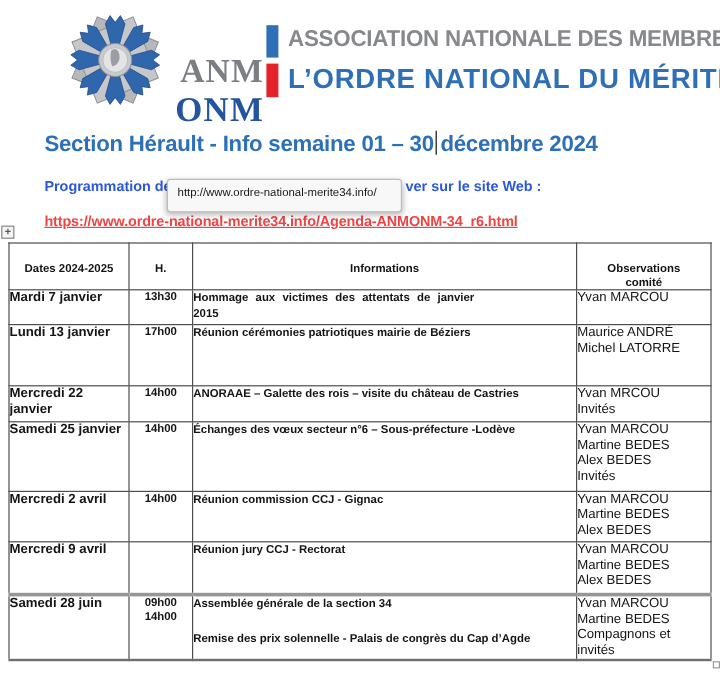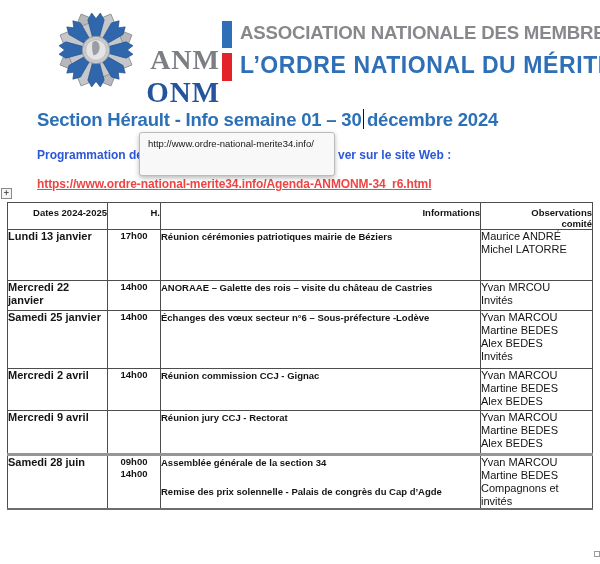--- a/index.html
+++ b/index.html
@@ -23,33 +23,33 @@
   
   .doc-title{position:absolute;left:37px;top:109px;font-size:18.5px;font-weight:700;
              color:#2c70b8;white-space:nowrap;letter-spacing:-0.2px;}
   .caret{display:inline-block;width:1.5px;height:20px;background:#111;
          vertical-align:-3px;margin:0 3px 0 1px;}
 
   
   .intro-line{position:absolute;left:37px;top:148px;width:540px;height:16px;
               font-size:12px;font-weight:700;color:#2b57d8;white-space:nowrap;}
   .intro-suffix{position:absolute;left:301px;top:0;}
-  .tooltip{position:absolute;left:139px;top:132px;width:178px;background:#f8f8f8;
+  .tooltip{position:absolute;left:139px;top:149px;width:178px;background:#f8f8f8;
            border:1px solid #bcbcbc;border-radius:3px;box-shadow:0 2px 5px rgba(0,0,0,0.28);
-           padding:5px 8px 24px 8px;font-size:9.5px;line-height:12.5px;color:#161616;
+           padding:5px 8px 8px 8px;font-size:9.5px;line-height:12.5px;color:#161616;
            font-weight:400;z-index:5;}
   .doc-link{position:absolute;left:37px;top:177px;font-size:12px;font-weight:700;
             color:#ef4444;text-decoration:underline;white-space:nowrap;letter-spacing:-0.1px;}
 
   
   .tbl-wrap{position:absolute;left:7px;top:202px;width:585px;}
   table.tbl{border-collapse:collapse;table-layout:fixed;width:585px;
             border:1.5px solid #2f2f2f;border-bottom:2px solid #6e6e6e;}
   .tbl td,.tbl th{border:1px solid #4d4d4d;vertical-align:top;padding:0;overflow:hidden;}
-  .tbl th{font-size:9.5px;font-weight:700;text-align:right;padding-top:4px;line-height:11px;}
+  .tbl th{font-size:9.5px;font-weight:700;text-align:center;padding-top:16px;line-height:11px;}
   .cell-date{font-size:11px;font-weight:700;padding:4px 2px 0 12px;line-height:13px;}
   .cell-time{font-size:9.5px;font-weight:700;text-align:center;padding-top:4px;line-height:12px;}
   .cell-info{font-size:9.5px;font-weight:700;padding:4px 36px 0 7px;line-height:13px;}
   .cell-obs{font-size:11px;font-weight:400;padding:3px 2px 0 6px;line-height:13px;}
   .trow-0 .cell-info .line:first-child{word-spacing:3.4px;}
   .trow-7 .cell-info .line + .line{margin-top:16px;}
   .trow-7 td{border-top:3px solid #969696;}
 
   
   .move-handle{position:absolute;left:1px;top:188px;width:9px;height:9px;border:1px solid #8a8a8a;
@@ -127,20 +127,35 @@
             <th>
               <div class="line">Informations</div>
             </th>
             <th>
               <div class="line">Observations</div>
               <div class="line">comité</div>
             </th>
           </tr>
         </thead>
       <tbody id="tbl-body">
+          <tr class="trow-0" style="height: 29px;">
+            <td class="cell-date">
+              <div class="line">Mardi 7 janvier</div>
+            </td>
+            <td class="cell-time">
+              <div class="line">13h30</div>
+            </td>
+            <td class="cell-info">
+              <div class="line">Hommage aux victimes des attentats de janvier</div>
+              <div class="line">2015</div>
+            </td>
+            <td class="cell-obs">
+              <div class="line">Yvan MARCOU</div>
+            </td>
+          </tr>
           <tr class="trow-1" style="height: 51px;">
             <td class="cell-date">
               <div class="line">Lundi 13 janvier</div>
             </td>
             <td class="cell-time">
               <div class="line">17h00</div>
             </td>
             <td class="cell-info">
               <div class="line">Réunion cérémonies patriotiques mairie de Béziers</div>
             </td>

